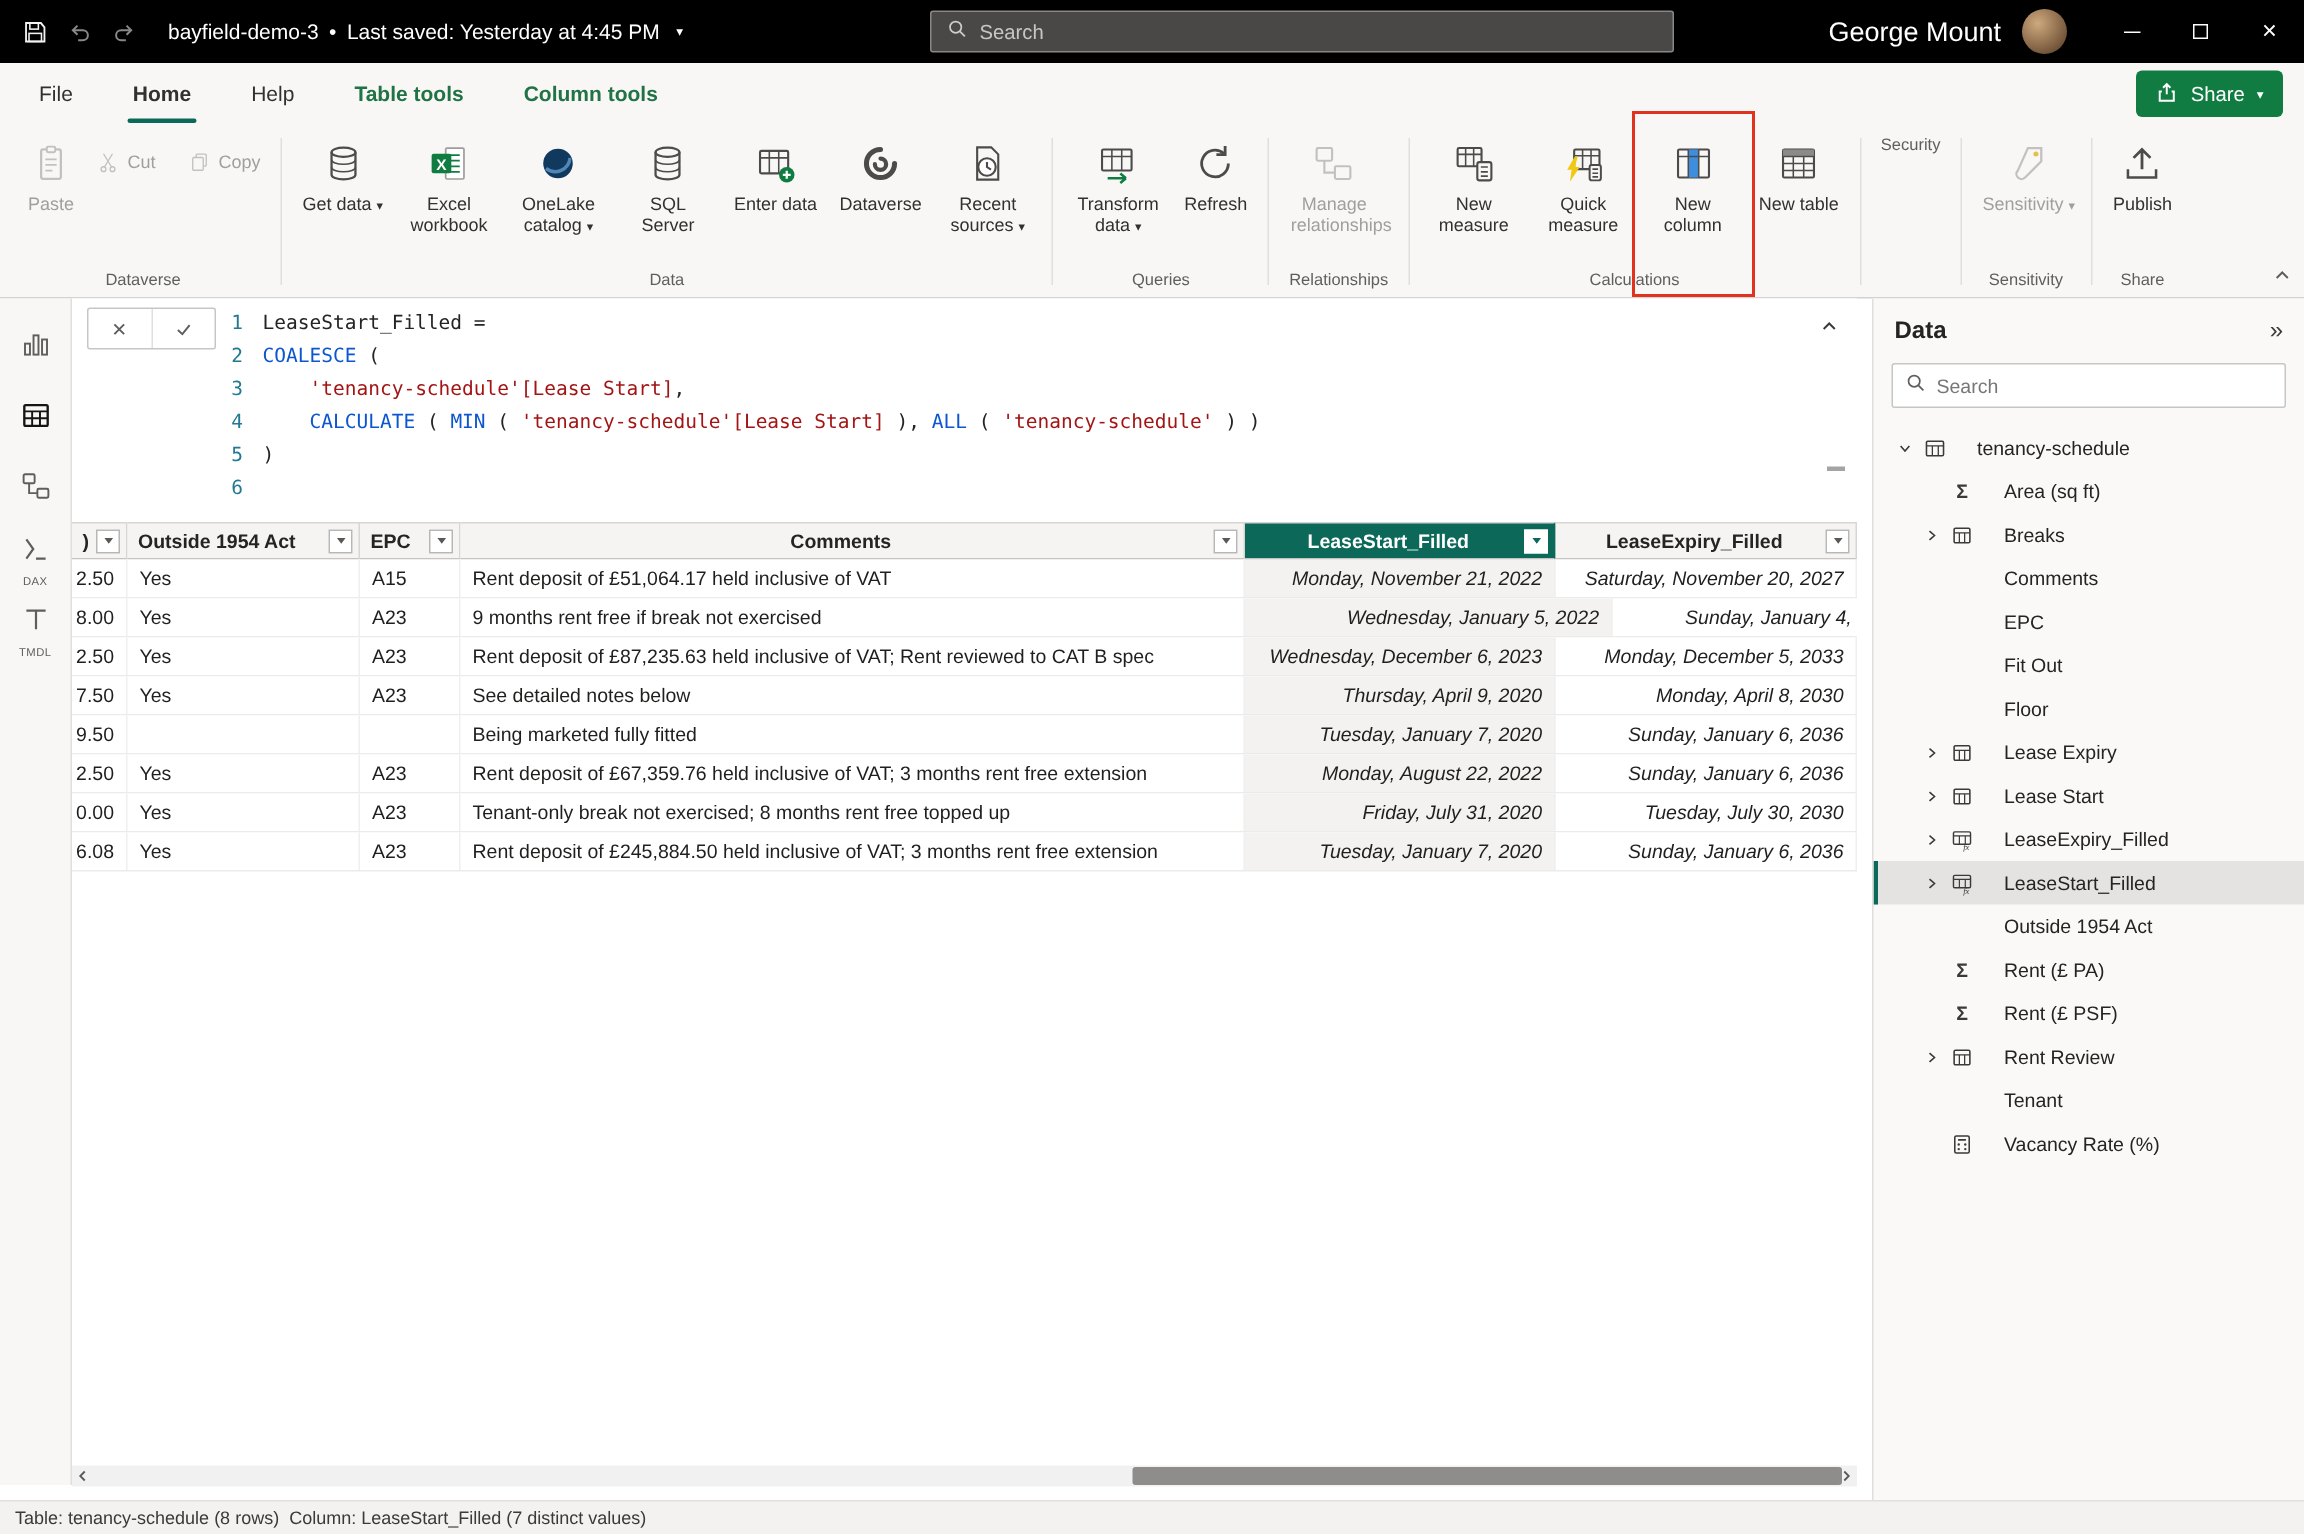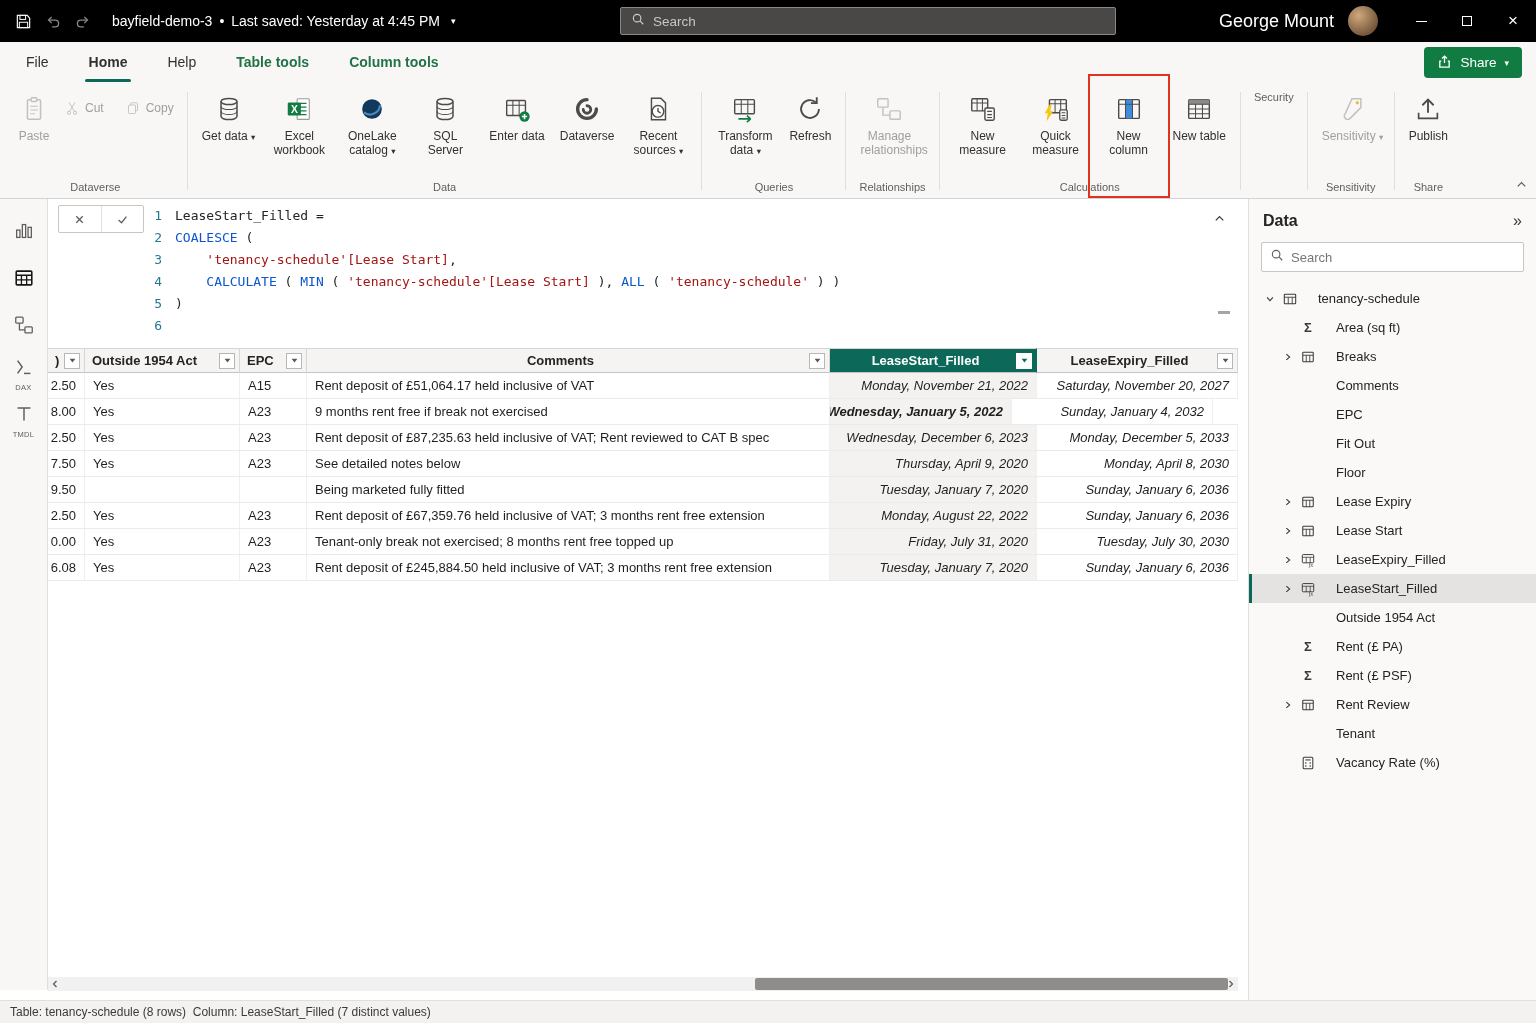--- a/index.html
+++ b/index.html
@@ -559,21 +559,21 @@
           <div class="g-cell" style="width: 67px;">A15</div>
           <div class="g-cell" style="width: 523px;">Rent deposit of £51,064.17 held inclusive of VAT</div>
           <div class="g-cell right italic selcol" style="width: 207px;">Monday, November 21, 2022</div>
           <div class="g-cell right italic" style="width: 201px;">Saturday, November 20, 2027</div>
         </div>
         <div class="g-row">
           <div class="g-cell right" style="width: 37px;">8.00</div>
           <div class="g-cell" style="width: 155px;">Yes</div>
           <div class="g-cell" style="width: 67px;">A23</div>
           <div class="g-cell" style="width: 523px;">9 months rent free if break not exercised</div>
-          <div class="g-cell right italic selcol" style="width: 182px; font-weight: bold;">Wednesday, January 5, 2022</div>
+          <div class="g-cell right italic selcol" style="width: 245px;">Wednesday, January 5, 2022</div>
           <div class="g-cell right italic" style="width: 201px;">Sunday, January 4, 2032</div>
         </div>
         <div class="g-row">
           <div class="g-cell right" style="width: 37px;">2.50</div>
           <div class="g-cell" style="width: 155px;">Yes</div>
           <div class="g-cell" style="width: 67px;">A23</div>
           <div class="g-cell" style="width: 523px;">Rent deposit of £87,235.63 held inclusive of VAT; Rent reviewed to CAT B spec</div>
           <div class="g-cell right italic selcol" style="width: 207px;">Wednesday, December 6, 2023</div>
           <div class="g-cell right italic" style="width: 201px;">Monday, December 5, 2033</div>
         </div>

